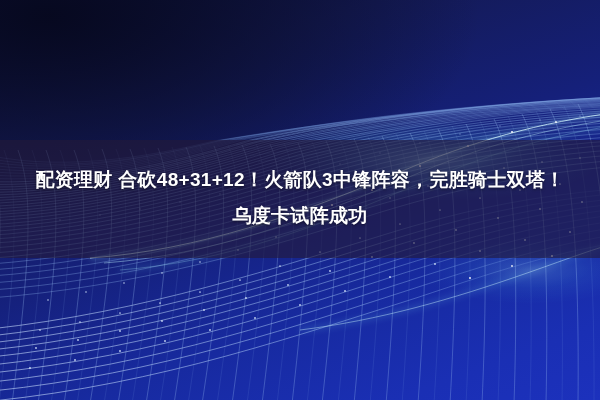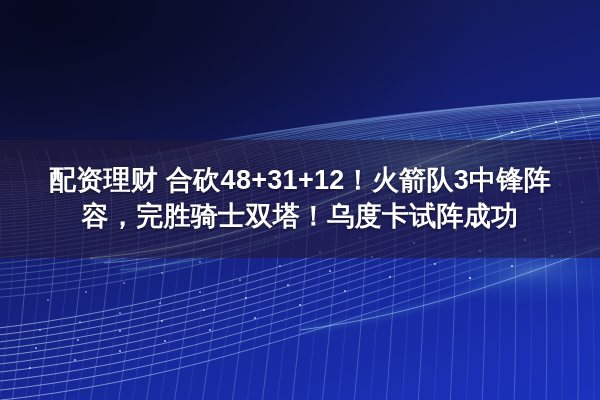--- a/index.html
+++ b/index.html
@@ -69,21 +69,21 @@
   
   .headline {
     position: absolute;
     left: 0;
     top: 162px;
     width: 600px;
     padding: 0 28px;
     box-sizing: border-box;
     text-align: center;
     color: #ffffff;
-    font-size: 27px;
+    font-size: 19px;
     font-weight: bold;
     line-height: 36px;
     letter-spacing: 0.3px;
     text-shadow: 0 1px 3px rgba(0,0,0,0.55);
     white-space: normal;
   }
 </style>
 </head>
 <body>
 

